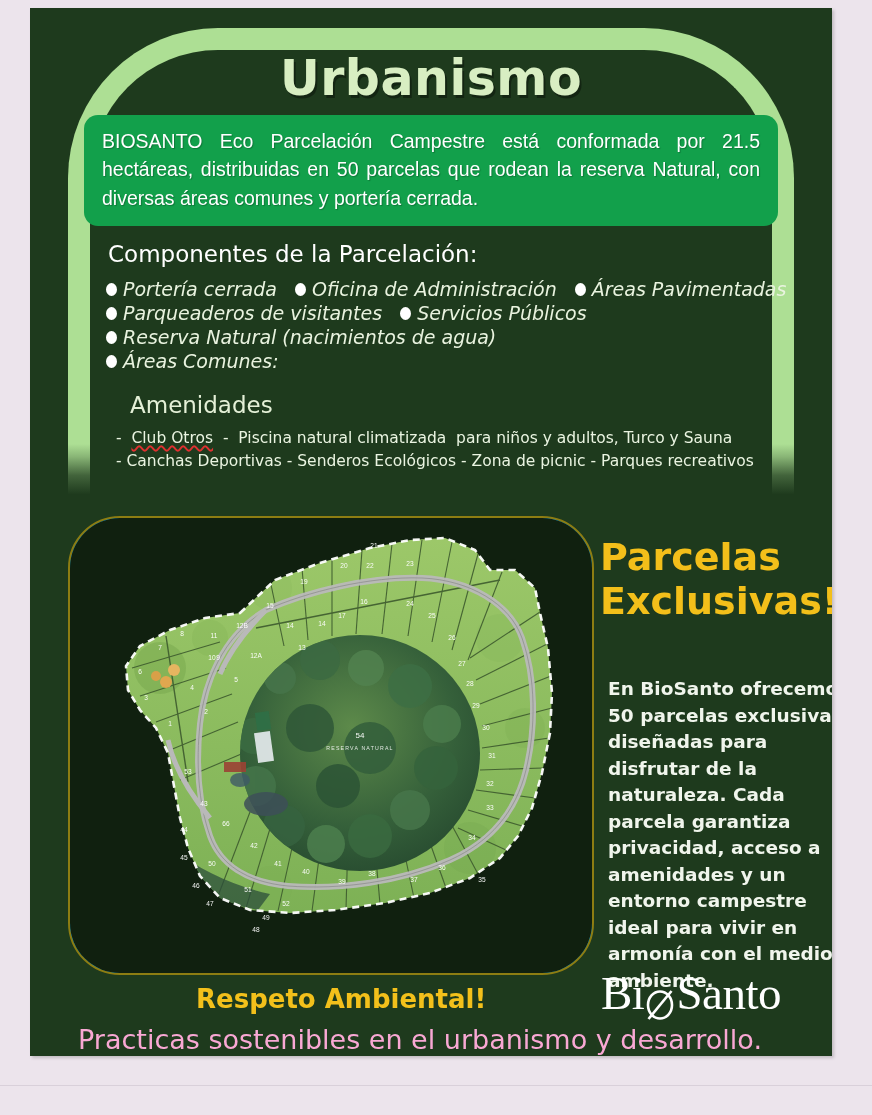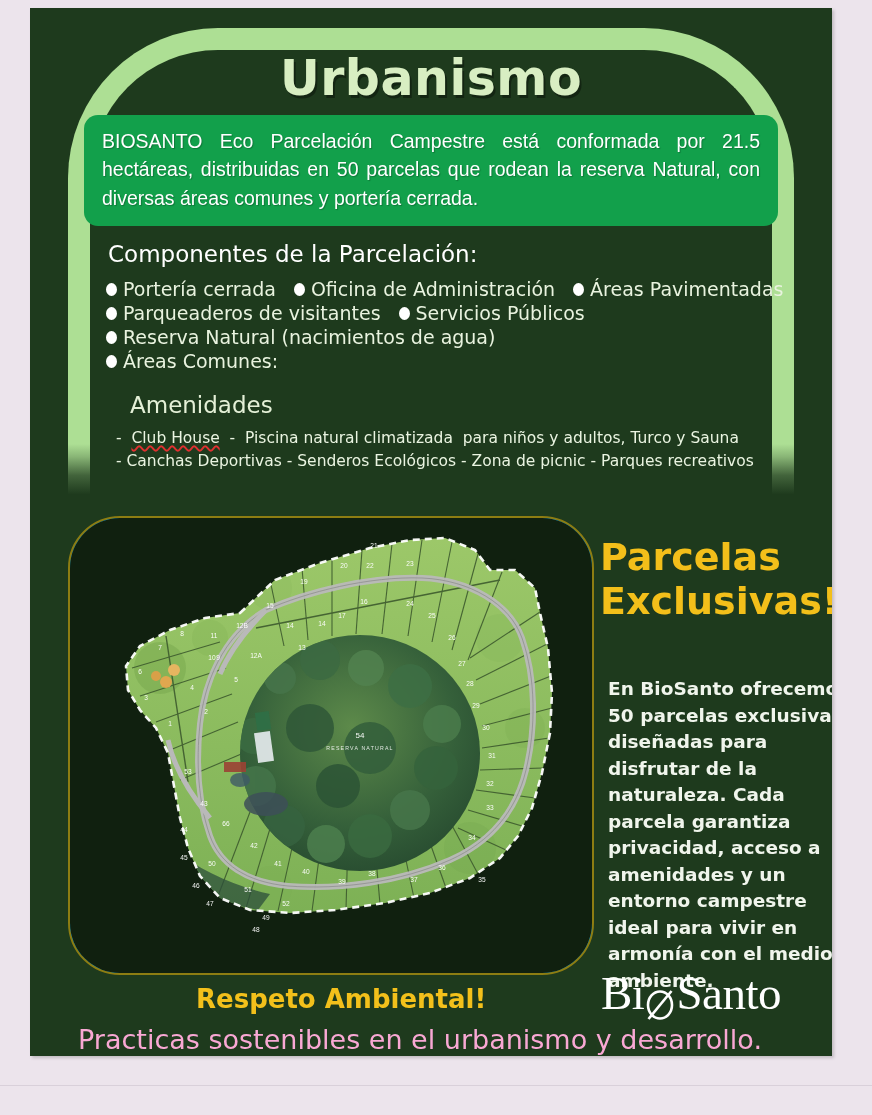--- a/index.html
+++ b/index.html
@@ -124,20 +124,21 @@
     position: absolute;
     left: 76px;
     top: 270px;
     width: 700px;
     z-index: 5;
   }
   .bullet-row {
     display: flex;
     align-items: flex-end;
     margin-bottom: 2px;
+    font-style: italic;
   }
   .bullet-item {
     display: flex;
     align-items: center;
     margin-right: 18px;
     white-space: nowrap;
   }
   .dot {
     width: 11px;
     height: 13px;
@@ -323,21 +324,21 @@
         <span class="bullet-item">
           <span class="dot"></span>
           <span class="bullet-label">Áreas Comunes:</span>
         </span>
       </div>
     </div>
 
     <div class="amen-heading">Amenidades</div>
     <div class="amen-lines">
       <div class="amen-line">
-        <span>-&nbsp; </span><span class="misspell">Club House</span><span>&nbsp; -&nbsp; Piscina natural climatizada&nbsp; para niños y adultos, Turco y Sauna</span>
+        <span>-&nbsp; </span><span class="misspell">Club Otros</span><span>&nbsp; -&nbsp; Piscina natural climatizada&nbsp; para niños y adultos, Turco y Sauna</span>
       </div>
       <div class="amen-line">- Canchas Deportivas  - Senderos Ecológicos - Zona de picnic - Parques recreativos</div>
     </div>
 
     <div class="map-panel">
       <div class="map-canvas">
         <svg class="map-svg" width="522" height="455" viewBox="0 0 522 455">
           <defs>
             <clipPath id="estate">
               <path d="M170,95 L205,62 L250,45 L300,30 L340,22 L375,20 L405,32 L420,52

